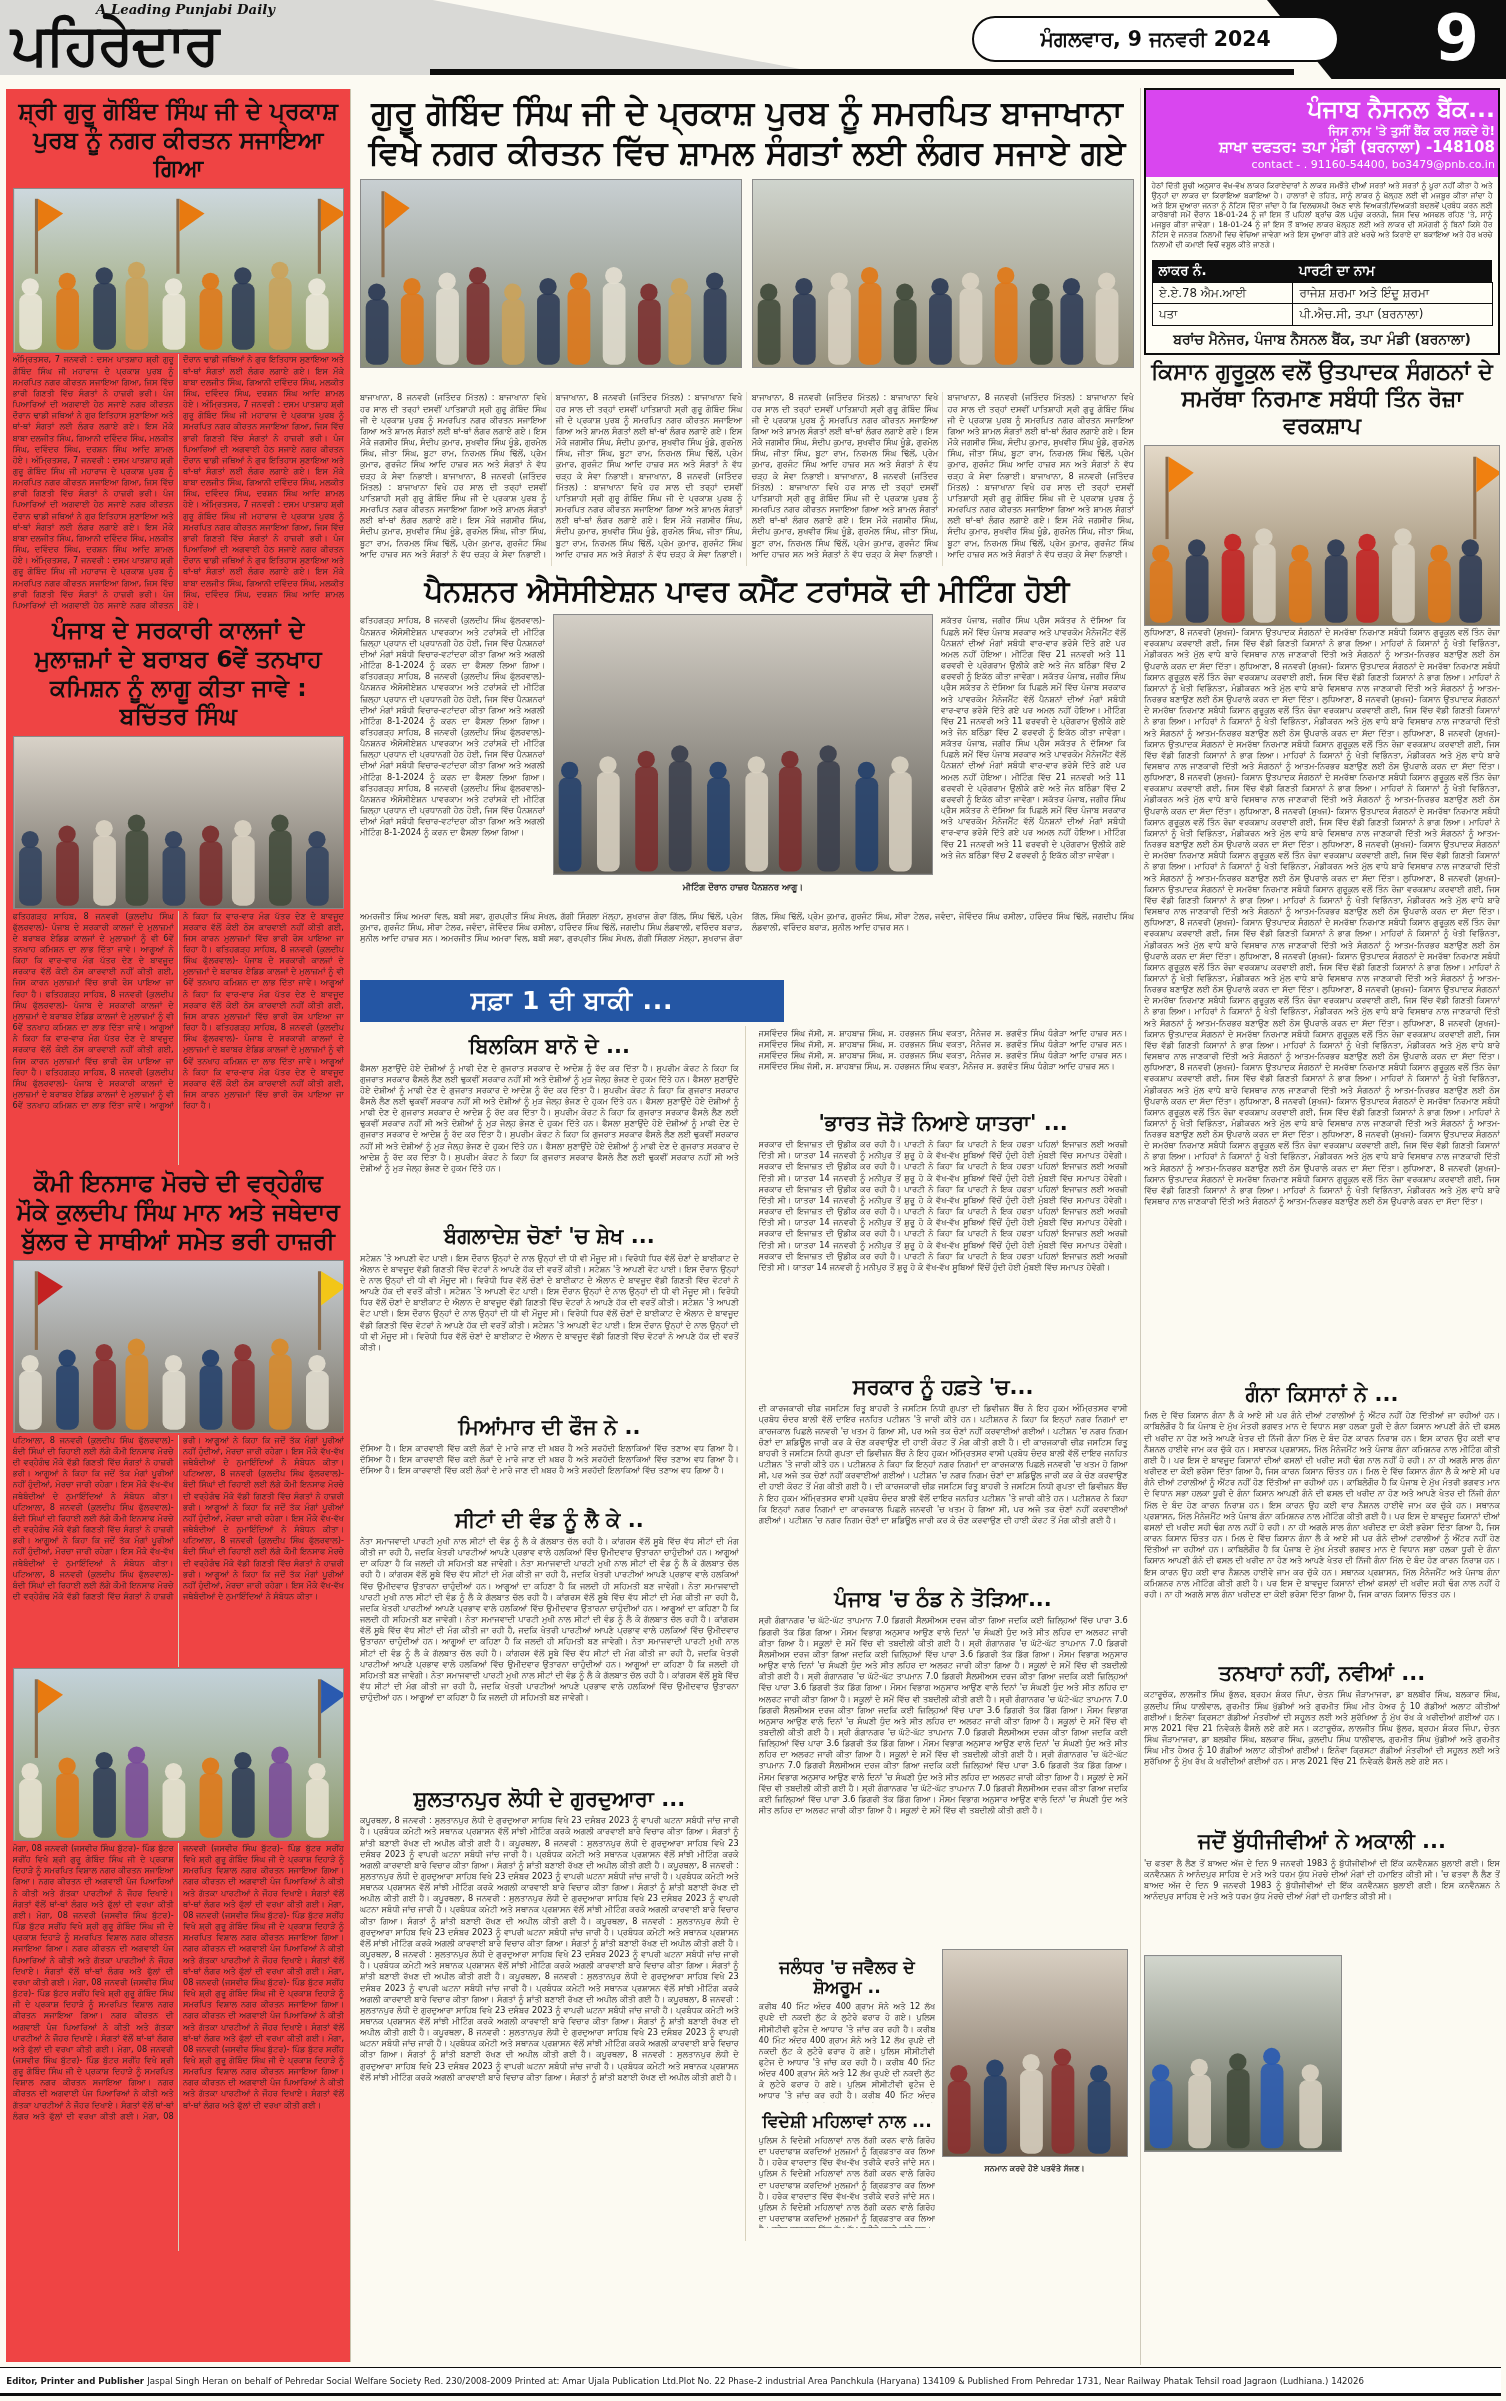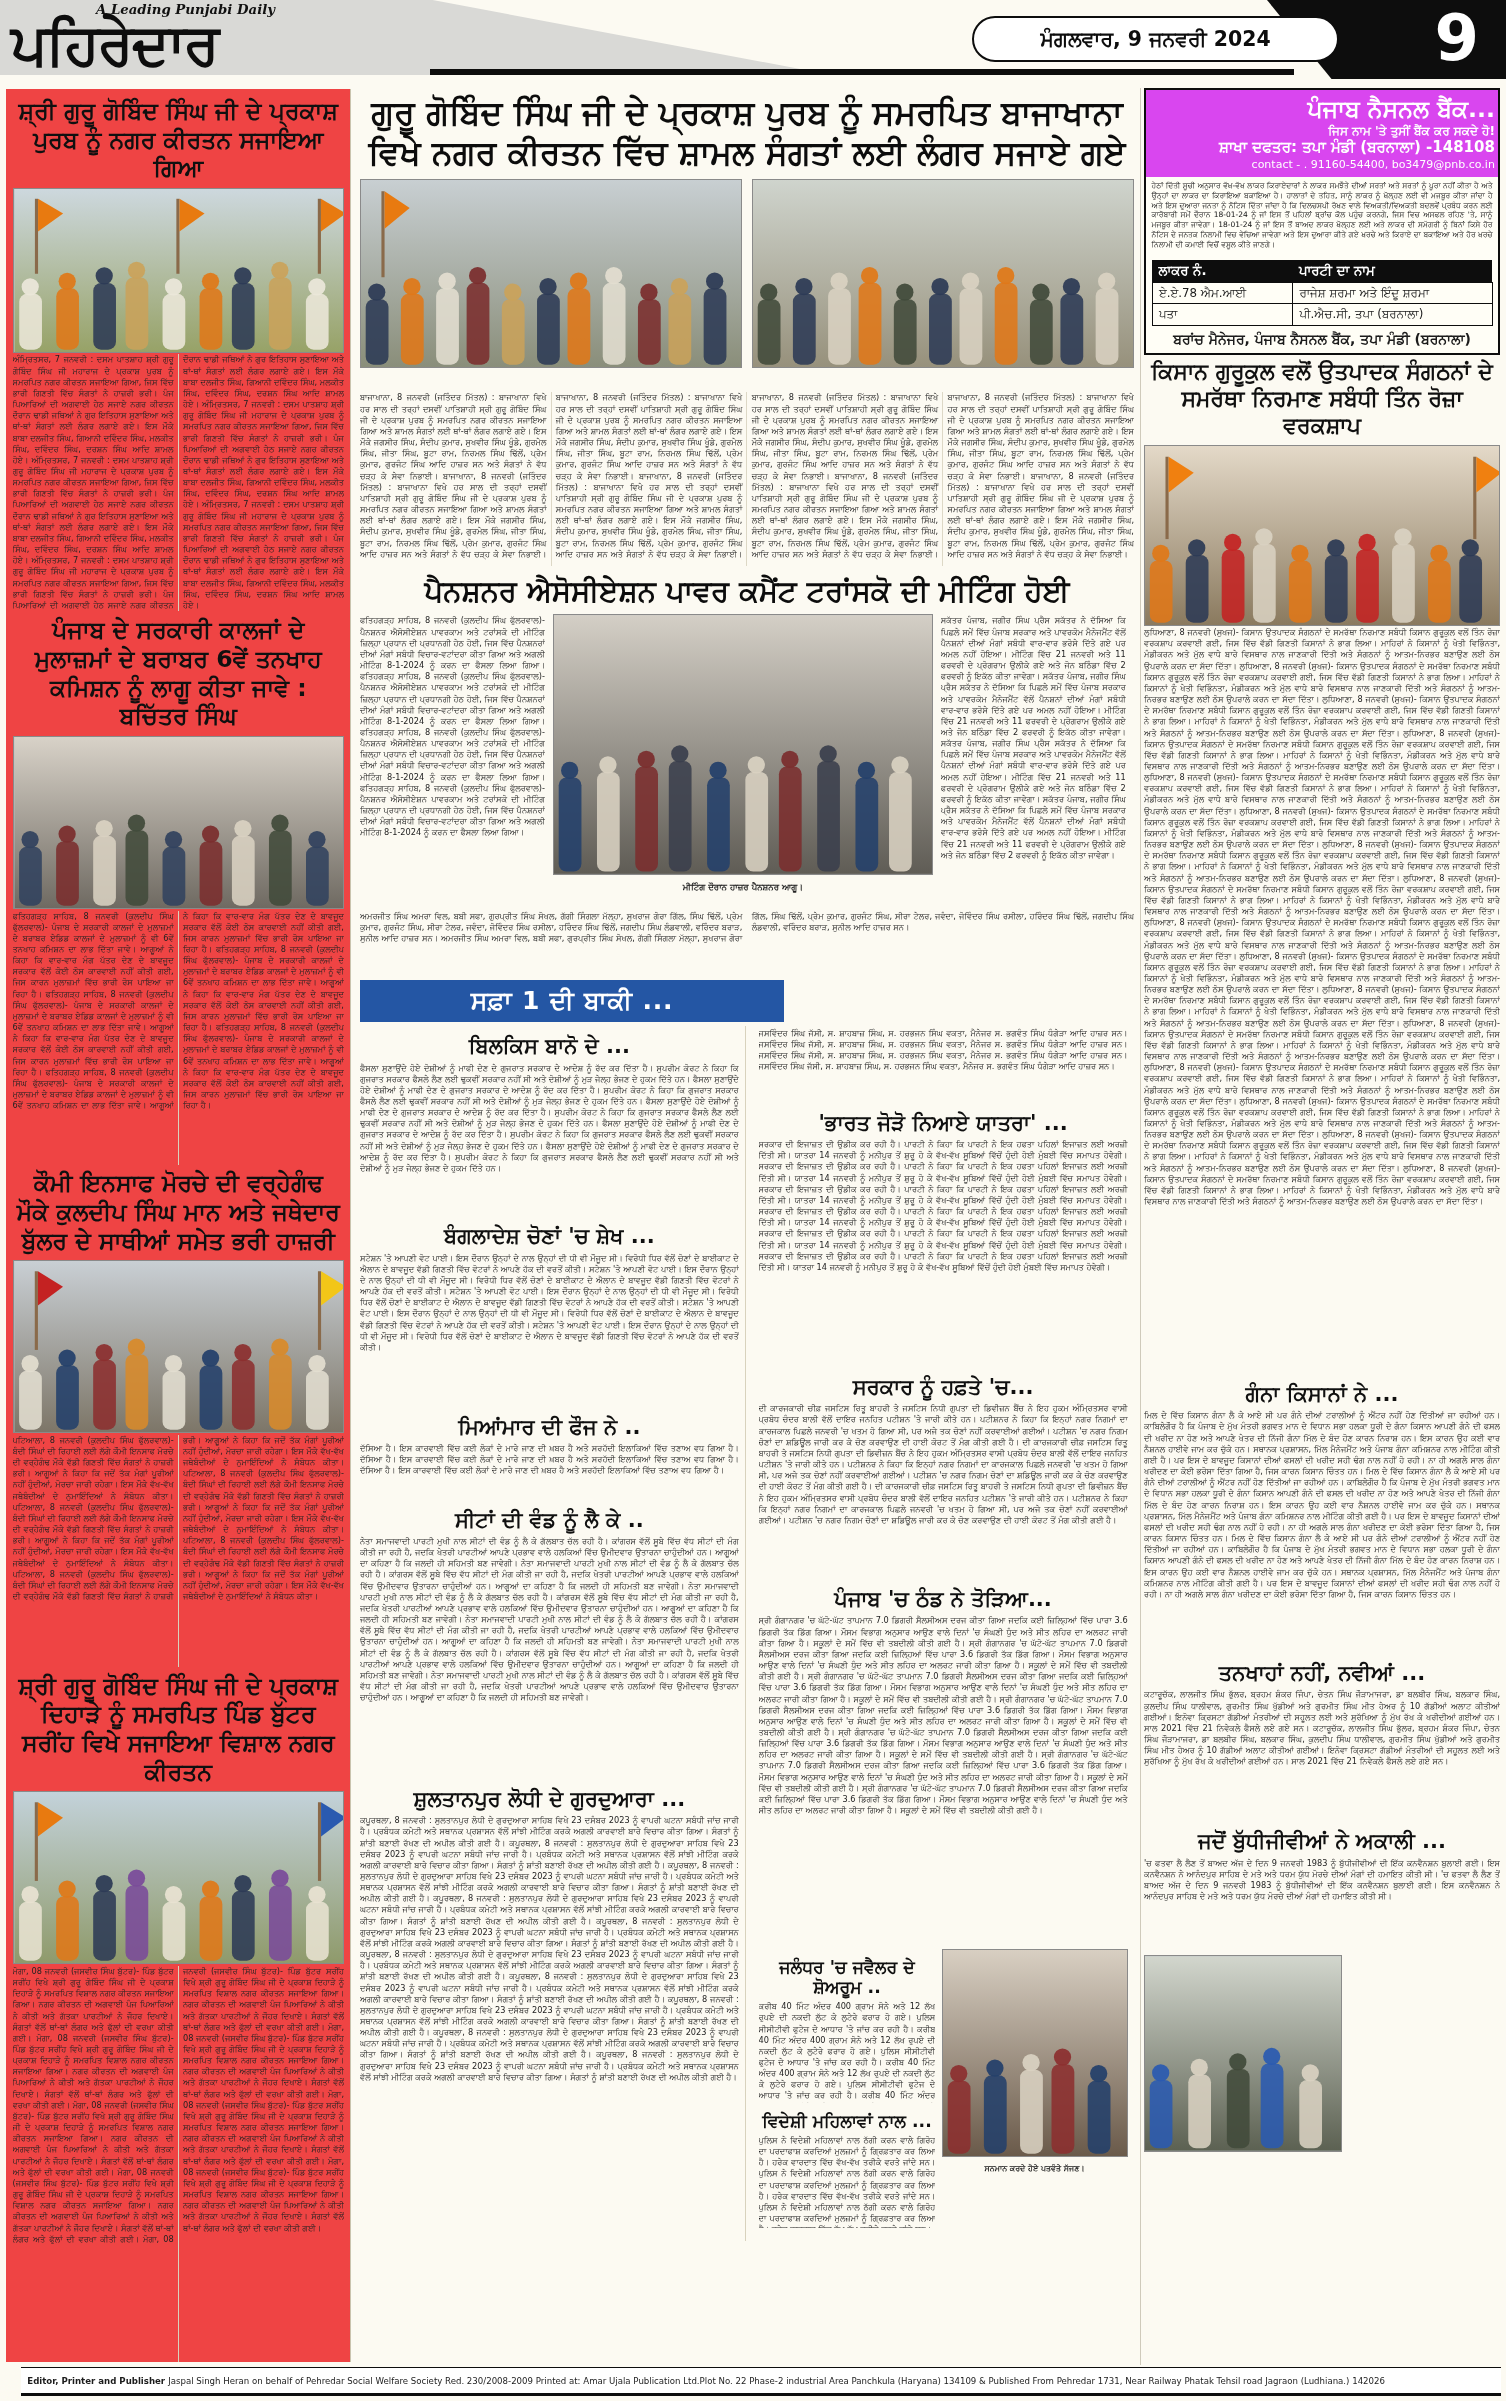--- a/index.html
+++ b/index.html
@@ -54,21 +54,21 @@
   .pnb-title{font-size:23.6px;font-weight:900;}
   .pnb-sub{font-size:12px;font-weight:bold;margin-top:1.6px;}
   .pnb-branch{font-size:15px;font-weight:bold;}
   .pnb-contact{font-size:11px;margin-top:1.6px;}
   .pnb-notice{font-size:7.5px;line-height:1.3;text-align:justify;padding:3.9px 5.5px;height:75px;overflow:hidden;color:#111;}
   .pnb-table{width:calc(100% - 11px);margin:0 5.5px 3.1px;border-collapse:collapse;font-size:11.8px;}
   .pnb-table th{background:#0d0d0d;color:#fff;text-align:left;padding:3.1px 6.3px;font-size:13.3px;}
   .pnb-table td{border:1.2px solid #0d0d0d;padding:3.1px 6.3px;}
   .pnb-foot{font-size:14px;font-weight:bold;text-align:center;padding:2.4px 0 4.7px;}
   
-  .footer{position:absolute;left:21px;right:4.7px;bottom:4.7px;height:25px;border-top:1.6px solid #0d0d0d;
+  .footer{position:absolute;left:0;right:4.7px;bottom:4.7px;height:25px;border-top:1.6px solid #0d0d0d;
     border-bottom:3.9px solid #0d0d0d;font-size:8.6px;display:flex;align-items:center;gap:3.1px;
     padding:0 6.3px;background:#fff;white-space:nowrap;overflow:hidden;}
   .footer b{font-weight:bold;}
 </style>
 </head>
 <body>
 
 <div class="mast-sweep"></div>
 <div class="mast-block">
   <div class="tagline">A Leading Punjabi Daily</div>
@@ -177,21 +177,20 @@
           <circle cx="291.3333333333333" cy="116.8" r="11" fill="#8c2f2f" opacity="0.93"></circle>
           <rect x="277.3333333333333" y="125.8" width="29" height="89.2" rx="10" fill="#8c2f2f" opacity="0.88"></rect>
           <circle cx="338.55555555555554" cy="109.8" r="11" fill="#d88a2a" opacity="0.93"></circle>
           <rect x="324.55555555555554" y="118.8" width="29" height="96.2" rx="10" fill="#d88a2a" opacity="0.88"></rect>
           <circle cx="385.77777777777777" cy="130.8" r="11" fill="#e3ded0" opacity="0.93"></circle>
           <rect x="371.77777777777777" y="139.8" width="29" height="75.2" rx="10" fill="#e3ded0" opacity="0.88"></rect>
         </svg></div>
     <p class="body cols2" style="height:232px">ਪਟਿਆਲਾ, 8 ਜਨਵਰੀ (ਕੁਲਦੀਪ ਸਿੰਘ ਫੁੱਲਰਵਾਲ)- ਬੰਦੀ ਸਿੰਘਾਂ ਦੀ ਰਿਹਾਈ ਲਈ ਲੱਗੇ ਕੌਮੀ ਇਨਸਾਫ ਮੋਰਚੇ ਦੀ ਵਰ੍ਹੇਗੰਢ ਮੌਕੇ ਵੱਡੀ ਗਿਣਤੀ ਵਿੱਚ ਸੰਗਤਾਂ ਨੇ ਹਾਜ਼ਰੀ ਭਰੀ। ਆਗੂਆਂ ਨੇ ਕਿਹਾ ਕਿ ਜਦੋਂ ਤੱਕ ਮੰਗਾਂ ਪੂਰੀਆਂ ਨਹੀਂ ਹੁੰਦੀਆਂ, ਮੋਰਚਾ ਜਾਰੀ ਰਹੇਗਾ। ਇਸ ਮੌਕੇ ਵੱਖ-ਵੱਖ ਜਥੇਬੰਦੀਆਂ ਦੇ ਨੁਮਾਇੰਦਿਆਂ ਨੇ ਸੰਬੋਧਨ ਕੀਤਾ। ਪਟਿਆਲਾ, 8 ਜਨਵਰੀ (ਕੁਲਦੀਪ ਸਿੰਘ ਫੁੱਲਰਵਾਲ)- ਬੰਦੀ ਸਿੰਘਾਂ ਦੀ ਰਿਹਾਈ ਲਈ ਲੱਗੇ ਕੌਮੀ ਇਨਸਾਫ ਮੋਰਚੇ ਦੀ ਵਰ੍ਹੇਗੰਢ ਮੌਕੇ ਵੱਡੀ ਗਿਣਤੀ ਵਿੱਚ ਸੰਗਤਾਂ ਨੇ ਹਾਜ਼ਰੀ ਭਰੀ। ਆਗੂਆਂ ਨੇ ਕਿਹਾ ਕਿ ਜਦੋਂ ਤੱਕ ਮੰਗਾਂ ਪੂਰੀਆਂ ਨਹੀਂ ਹੁੰਦੀਆਂ, ਮੋਰਚਾ ਜਾਰੀ ਰਹੇਗਾ। ਇਸ ਮੌਕੇ ਵੱਖ-ਵੱਖ ਜਥੇਬੰਦੀਆਂ ਦੇ ਨੁਮਾਇੰਦਿਆਂ ਨੇ ਸੰਬੋਧਨ ਕੀਤਾ। ਪਟਿਆਲਾ, 8 ਜਨਵਰੀ (ਕੁਲਦੀਪ ਸਿੰਘ ਫੁੱਲਰਵਾਲ)- ਬੰਦੀ ਸਿੰਘਾਂ ਦੀ ਰਿਹਾਈ ਲਈ ਲੱਗੇ ਕੌਮੀ ਇਨਸਾਫ ਮੋਰਚੇ ਦੀ ਵਰ੍ਹੇਗੰਢ ਮੌਕੇ ਵੱਡੀ ਗਿਣਤੀ ਵਿੱਚ ਸੰਗਤਾਂ ਨੇ ਹਾਜ਼ਰੀ ਭਰੀ। ਆਗੂਆਂ ਨੇ ਕਿਹਾ ਕਿ ਜਦੋਂ ਤੱਕ ਮੰਗਾਂ ਪੂਰੀਆਂ ਨਹੀਂ ਹੁੰਦੀਆਂ, ਮੋਰਚਾ ਜਾਰੀ ਰਹੇਗਾ। ਇਸ ਮੌਕੇ ਵੱਖ-ਵੱਖ ਜਥੇਬੰਦੀਆਂ ਦੇ ਨੁਮਾਇੰਦਿਆਂ ਨੇ ਸੰਬੋਧਨ ਕੀਤਾ। ਪਟਿਆਲਾ, 8 ਜਨਵਰੀ (ਕੁਲਦੀਪ ਸਿੰਘ ਫੁੱਲਰਵਾਲ)- ਬੰਦੀ ਸਿੰਘਾਂ ਦੀ ਰਿਹਾਈ ਲਈ ਲੱਗੇ ਕੌਮੀ ਇਨਸਾਫ ਮੋਰਚੇ ਦੀ ਵਰ੍ਹੇਗੰਢ ਮੌਕੇ ਵੱਡੀ ਗਿਣਤੀ ਵਿੱਚ ਸੰਗਤਾਂ ਨੇ ਹਾਜ਼ਰੀ ਭਰੀ। ਆਗੂਆਂ ਨੇ ਕਿਹਾ ਕਿ ਜਦੋਂ ਤੱਕ ਮੰਗਾਂ ਪੂਰੀਆਂ ਨਹੀਂ ਹੁੰਦੀਆਂ, ਮੋਰਚਾ ਜਾਰੀ ਰਹੇਗਾ। ਇਸ ਮੌਕੇ ਵੱਖ-ਵੱਖ ਜਥੇਬੰਦੀਆਂ ਦੇ ਨੁਮਾਇੰਦਿਆਂ ਨੇ ਸੰਬੋਧਨ ਕੀਤਾ। ਪਟਿਆਲਾ, 8 ਜਨਵਰੀ (ਕੁਲਦੀਪ ਸਿੰਘ ਫੁੱਲਰਵਾਲ)- ਬੰਦੀ ਸਿੰਘਾਂ ਦੀ ਰਿਹਾਈ ਲਈ ਲੱਗੇ ਕੌਮੀ ਇਨਸਾਫ ਮੋਰਚੇ ਦੀ ਵਰ੍ਹੇਗੰਢ ਮੌਕੇ ਵੱਡੀ ਗਿਣਤੀ ਵਿੱਚ ਸੰਗਤਾਂ ਨੇ ਹਾਜ਼ਰੀ ਭਰੀ। ਆਗੂਆਂ ਨੇ ਕਿਹਾ ਕਿ ਜਦੋਂ ਤੱਕ ਮੰਗਾਂ ਪੂਰੀਆਂ ਨਹੀਂ ਹੁੰਦੀਆਂ, ਮੋਰਚਾ ਜਾਰੀ ਰਹੇਗਾ। ਇਸ ਮੌਕੇ ਵੱਖ-ਵੱਖ ਜਥੇਬੰਦੀਆਂ ਦੇ ਨੁਮਾਇੰਦਿਆਂ ਨੇ ਸੰਬੋਧਨ ਕੀਤਾ।</p>
   </div>
   <div>
-    <h2 class="lh">ਸ਼੍ਰੀ ਗੁਰੂ ਗੋਬਿੰਦ ਸਿੰਘ ਜੀ ਦੇ ਪ੍ਰਕਾਸ਼ ਦਿਹਾੜੇ ਨੂੰ ਸਮਰਪਿਤ ਪਿੰਡ ਬੁੱਟਰ ਸਰੀਂਹ ਵਿਖੇ ਸਜਾਇਆ ਵਿਸ਼ਾਲ ਨਗਰ ਕੀਰਤਨ</h2>
     <div class="photo" style="height:171px"><svg width="331" height="171" xmlns="http://www.w3.org/2000/svg" viewBox="0 0 421 218">
           <defs>
             <linearGradient id="g3" x1="0" y1="0" x2="0" y2="1">
               <stop offset="0" stop-color="#c3d2da"></stop>
               <stop offset="1" stop-color="#8f9a6b"></stop>
             </linearGradient>
           </defs>
           <rect width="100%" height="100%" fill="url(#g3)"></rect>
           <rect x="26" y="13.08" width="4" height="100.28" fill="#8a6a4a"></rect>
           <polygon points="30,13.08 62,32.699999999999996 30,56.68" fill="#e87a10"></polygon>

